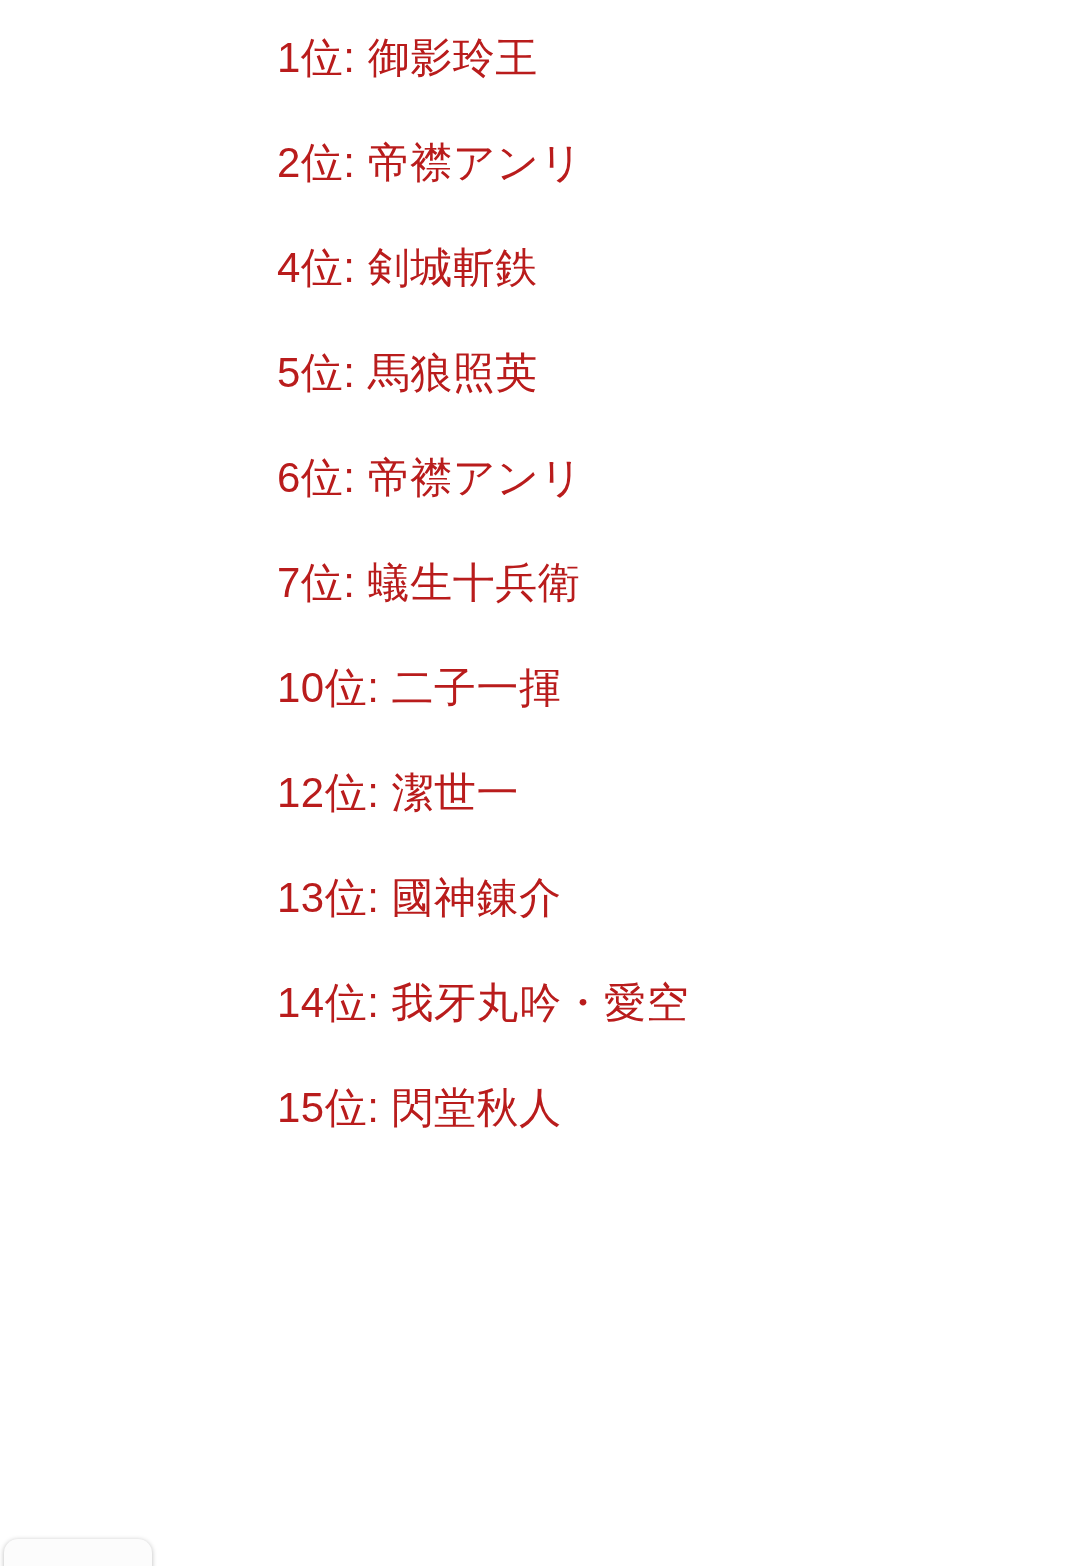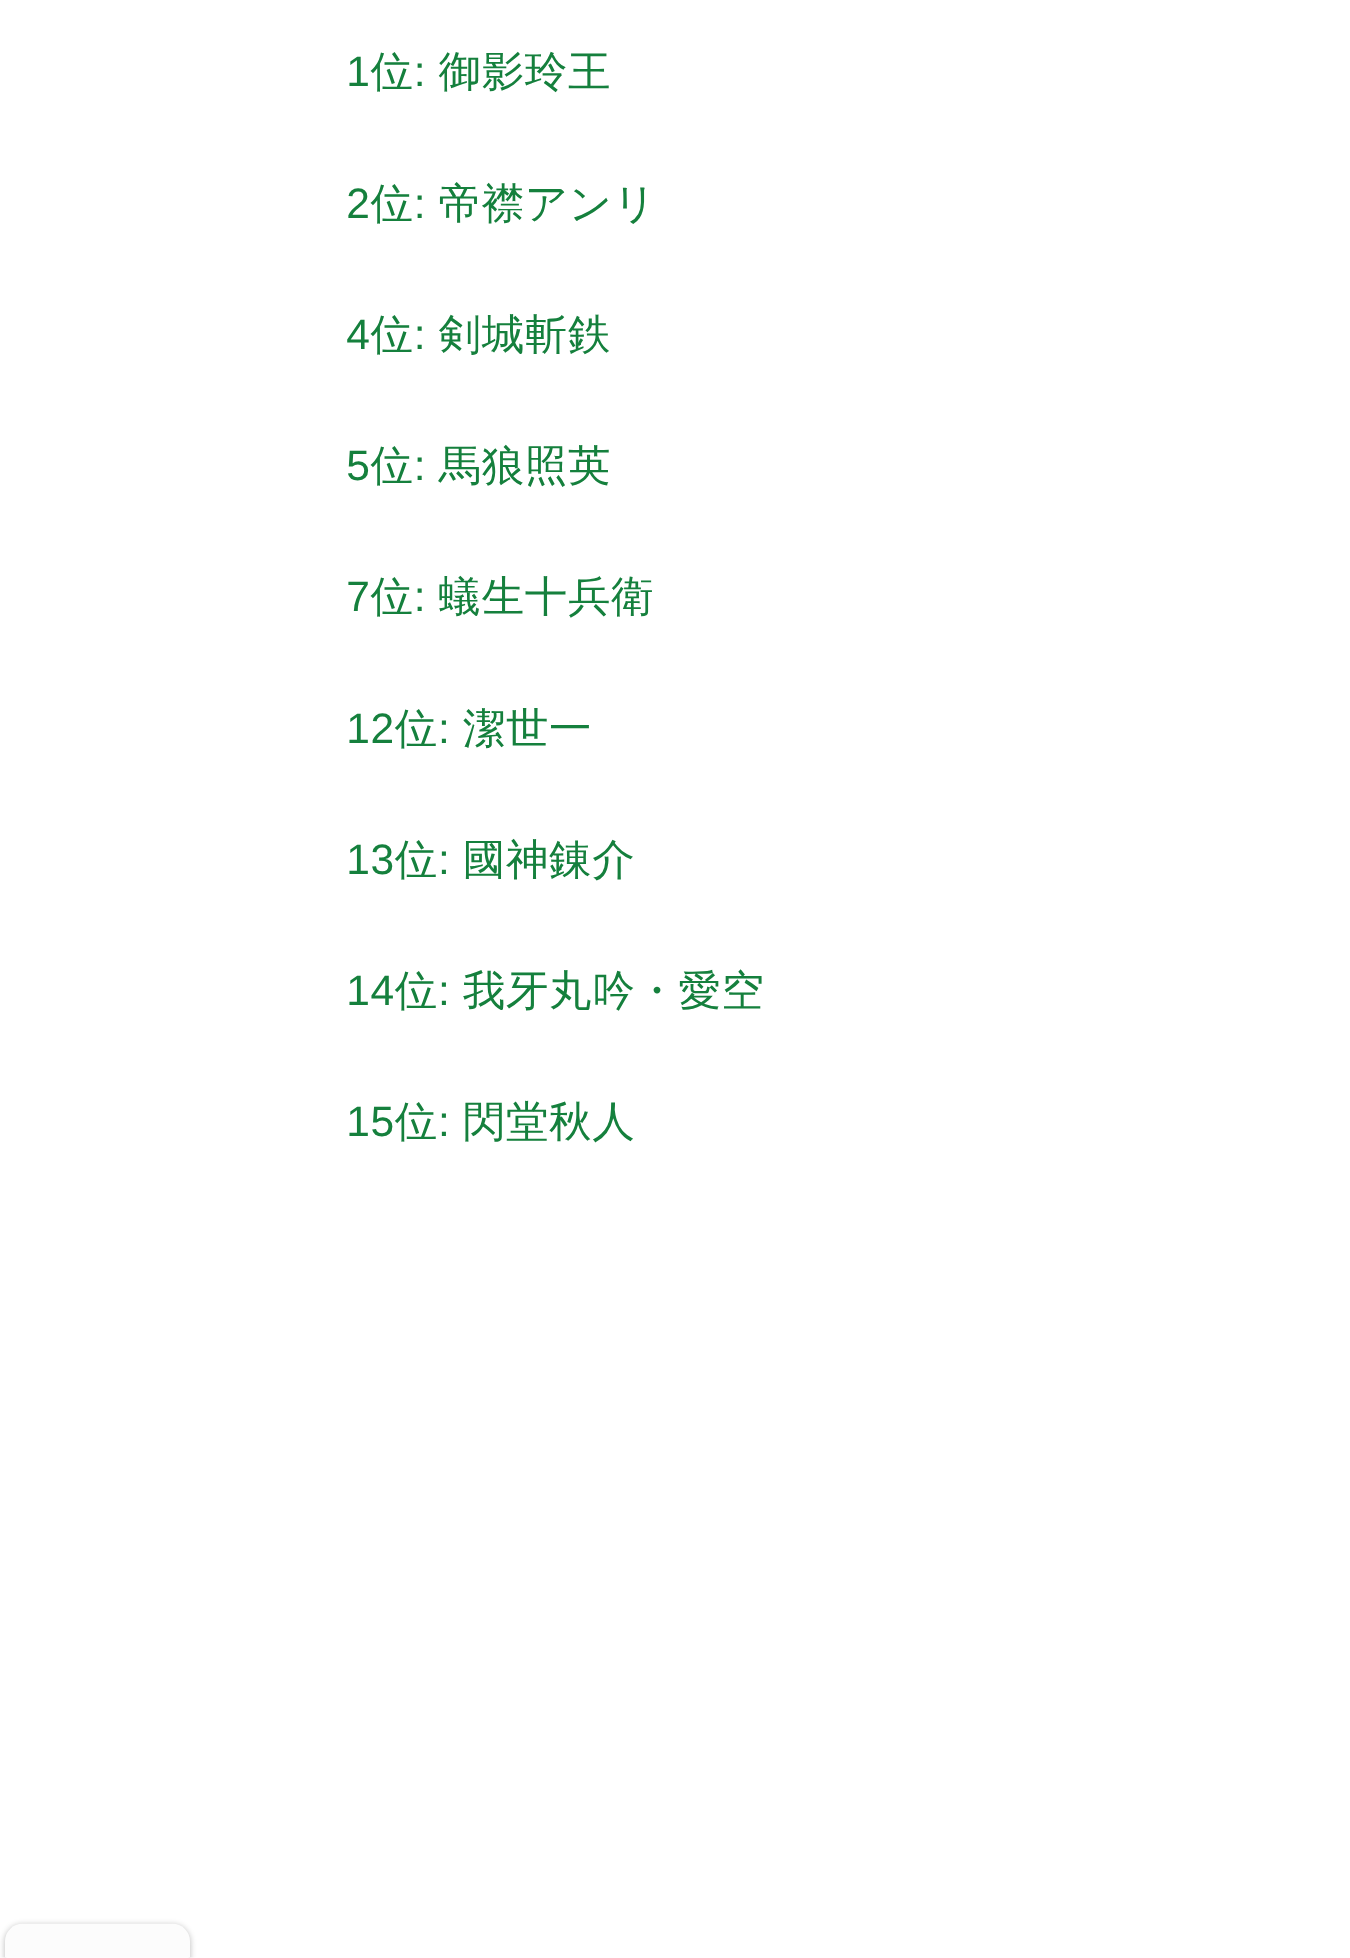--- a/index.html
+++ b/index.html
@@ -16,23 +16,23 @@
     }
     .ranking-list {
       position: absolute;
       top: 5px;
       left: 277px;
     }
     .ranking-item {
       height: 105px;
       display: flex;
       align-items: center;
-      font-size: 34px;
+      font-size: 42px;
       line-height: 1;
-      color: #15803d;
+      color: #b91c1c;
       white-space: nowrap;
       letter-spacing: 0.5px;
     }
     .floating-card {
       position: absolute;
       left: 4px;
       top: 1539px;
       width: 148px;
       height: 70px;
       background: #fcfcfc;
@@ -41,20 +41,22 @@
     }
   </style>
 </head>
 <body>
 
 <div class="ranking-list">
   <div class="ranking-item">1位: 御影玲王</div>
   <div class="ranking-item">2位: 帝襟アンリ</div>
   <div class="ranking-item">4位: 剣城斬鉄</div>
   <div class="ranking-item">5位: 馬狼照英</div>
+  <div class="ranking-item">6位: 帝襟アンリ</div>
   <div class="ranking-item">7位: 蟻生十兵衛</div>
+  <div class="ranking-item">10位: 二子一揮</div>
   <div class="ranking-item">12位: 潔世一</div>
   <div class="ranking-item">13位: 國神錬介</div>
   <div class="ranking-item">14位: 我牙丸吟・愛空</div>
   <div class="ranking-item">15位: 閃堂秋人</div>
 </div>
 
 <div class="floating-card"></div>
 
 </body></html>

